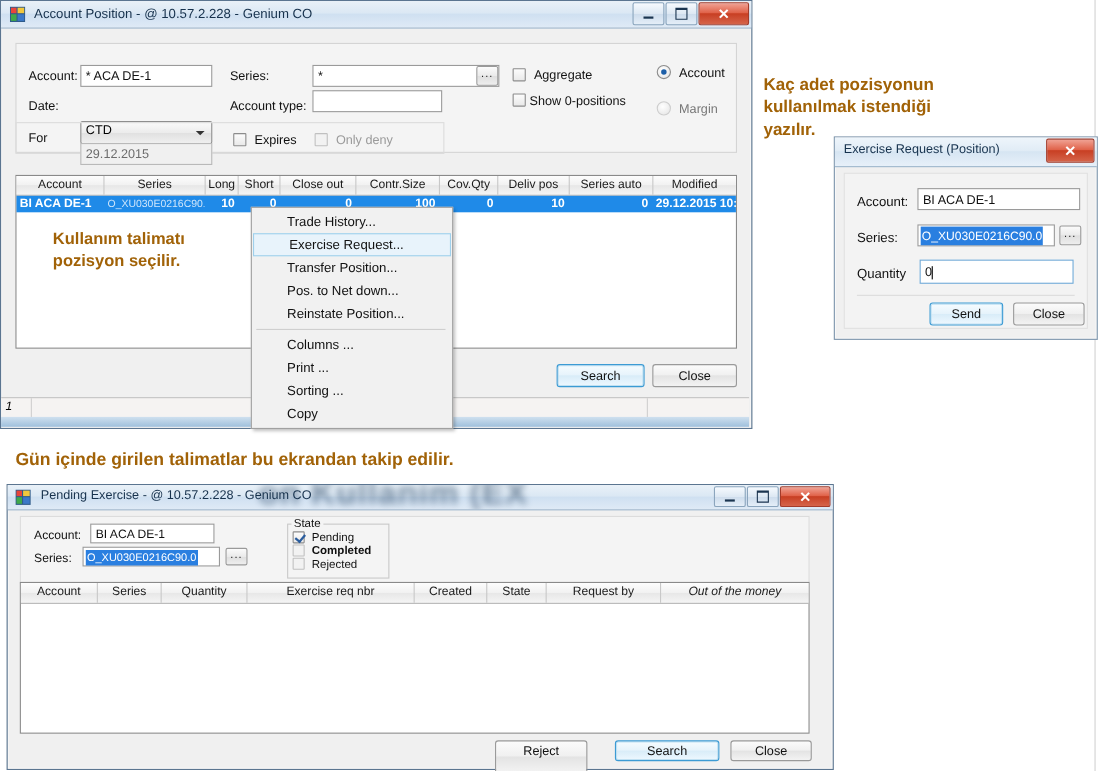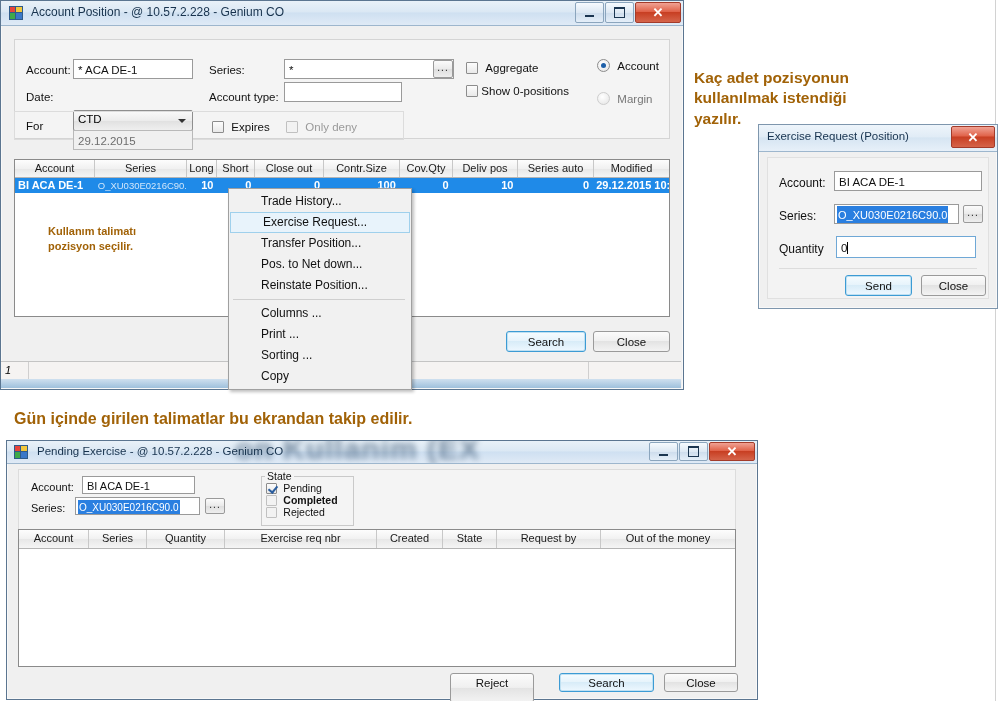--- a/index.html
+++ b/index.html
@@ -202,21 +202,21 @@
   <div class="abs pbtn def" style="left:505px;top:330px;width:80px;height:21px;line-height:20px;">Search</div>
   <div class="abs pbtn" style="left:592px;top:330px;width:77px;height:21px;line-height:20px;">Close</div>
 
   <div class="abs statusbar" style="left:0px;top:360px;width:680px;">
     <div class="sb-cell abs" style="left:0;top:0;width:28px;font-style:italic;">1</div>
     <div class="sb-cell abs" style="left:28px;top:0;width:560px;"></div>
   </div>
   <div class="abs" style="left:0px;top:378px;width:680px;height:9px;background:linear-gradient(to bottom,#cfe0ef,#9fc0dc);"></div>
 </div>
 
-<div class="abs ann" style="left:48px;top:224px;font-size:11px;width:190px;">
+<div class="abs ann" style="left:48px;top:208px;font-size:15px;width:190px;">
   <div>Kullanım talimatı</div>
   <div>pozisyon seçilir.</div>
 </div>
 
 <div class="ctxmenu" style="left:228px;top:188px;width:182px;">
   <div class="mi">Trade History...</div>
   <div class="mi hl">Exercise Request...</div>
   <div class="mi">Transfer Position...</div>
   <div class="mi">Pos. to Net down...</div>
   <div class="mi">Reinstate Position...</div>
@@ -326,20 +326,20 @@
 
   <div class="abs grid" style="left:11px;top:88px;width:718px;height:138px;">
     <div class="ghead" style="height:18px;">
       <span class="gh" style="width:70px;line-height:17px;">Account</span>
       <span class="gh" style="width:58px;line-height:17px;">Series</span>
       <span class="gh" style="width:78px;line-height:17px;">Quantity</span>
       <span class="gh" style="width:152px;line-height:17px;">Exercise req nbr</span>
       <span class="gh" style="width:66px;line-height:17px;">Created</span>
       <span class="gh" style="width:54px;line-height:17px;">State</span>
       <span class="gh" style="width:104px;line-height:17px;">Request by</span>
-      <span class="gh" style="width:134px;line-height:17px;border-right:none;">Out of the money</span>
+      <span class="gh" style="width:134px;line-height:17px;border-right:none;font-style:italic;">Out of the money</span>
     </div>
   </div>
 
   <div class="abs pbtn" style="left:443px;top:232px;width:84px;height:30px;line-height:18px;">Reject</div>
   <div class="abs pbtn def" style="left:552px;top:232px;width:95px;height:19px;line-height:18px;">Search</div>
   <div class="abs pbtn" style="left:657px;top:232px;width:74px;height:19px;line-height:18px;">Close</div>
 </div>
 
 </body></html>

